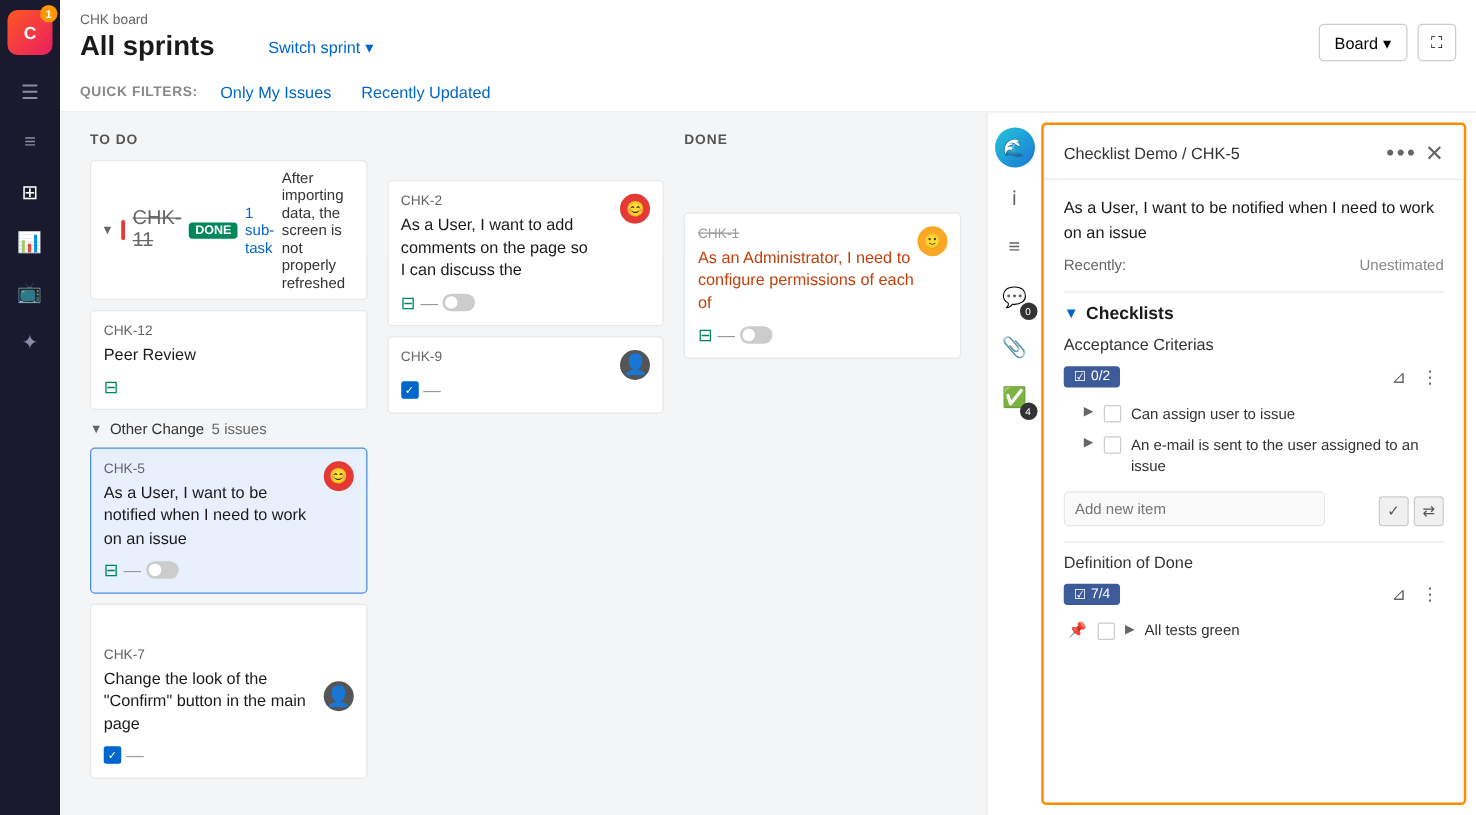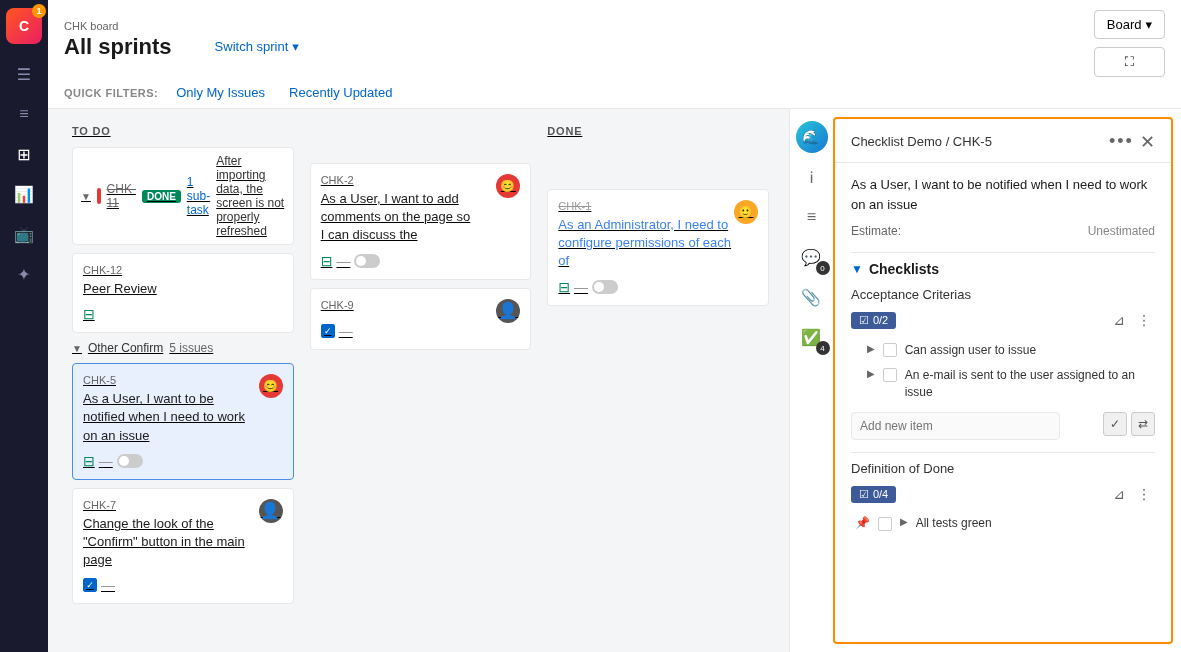--- a/index.html
+++ b/index.html
@@ -73,21 +73,21 @@
       font-size: 22px;
       font-weight: 600;
       color: #1a1a1a;
     }
     .switch-sprint-btn {
       display: flex; align-items: flex-end; gap: 4px;
       color: #0066cc; font-size: 13px; cursor: pointer;
       background: none; border: none; margin-left: 35px;
     }
     .header-actions {
-      display: flex; gap: 8px; flex-direction: column;
+      display: flex; gap: 8px;
     }
     .board-btn {
       border: 1px solid #ccc; background: #fff;
       border-radius: 4px; padding: 6px 12px;
       cursor: pointer; font-size: 13px;
       display: flex; align-items: center; gap: 4px;
     }
     .fullscreen-btn {
       border: 1px solid #ccc; background: #fff;
       border-radius: 4px; padding: 6px 10px;
@@ -110,21 +110,20 @@
     .board-area {
       flex: 1;
       display: flex;
       overflow: hidden;
     }
     .columns-area {
       flex: 1;
       display: flex;
       flex-direction: column;
       overflow: hidden;
-      text-decoration: underline;
     }
     .columns-container {
       flex: 1;
       display: flex;
       padding: 12px 12px 12px 16px;
       gap: 0;
       overflow-x: auto;
       background: #f4f5f7;
     }
     .column {
@@ -145,21 +144,21 @@
       align-items: center;
       gap: 6px;
       padding: 6px 8px;
       background: #fff;
       border-radius: 4px;
       margin-bottom: 8px;
       font-size: 12px;
       border: 1px solid #e8e8e8;
     }
     .issue-banner .arrow { color: #666; font-size: 10px; }
-    .issue-id-strike { text-decoration: line-through; color: #666; font-size: 12px; }
+    .issue-id-strike { text-decoration: line-through; color: #666; font-size: 16px; }
     .done-badge {
       background: #00875a; color: #fff;
       font-size: 10px; padding: 1px 5px; border-radius: 3px;
       font-weight: 600;
     }
     .subtask-link { color: #0066cc; }
     .issue-title-text { color: #333; }
 
     
     .card {
@@ -317,21 +316,21 @@
     .checklist-item-expand {
       color: #666; font-size: 10px; cursor: pointer;
     }
     .checkbox-outline {
       width: 14px; height: 14px; border: 1px solid #ccc;
       border-radius: 2px; flex-shrink: 0; margin-top: 1px;
       cursor: pointer;
     }
     .add-item-row {
       margin: 8px 0;
-      display: flex; align-items: flex-start; justify-content: space-between; gap: 37px;
+      display: flex; align-items: flex-end; justify-content: space-between; gap: 37px;
     }
     .add-item-input {
       flex: 1; padding: 6px 8px;
       border: 1px solid #e8e8e8; border-radius: 4px;
       font-size: 12px; color: #999;
       background: #fafafa;
     }
     .add-item-actions {
       display: flex; gap: 4px; margin-left: 6px;
     }
@@ -425,21 +424,21 @@
             <div class="card-title">Peer Review</div>
             <div class="card-footer">
               <div class="card-icons">
                 <span class="icon-green">⊟</span>
               </div>
             </div>
           </div>
 
           <div style="display:flex;align-items:center;gap:6px;margin-bottom:8px;cursor:pointer;">
             <span style="font-size:10px;color:#666;">▼</span>
-            <span style="font-size:12px;color:#333;">Other Confirm</span>
+            <span style="font-size:12px;color:#333;">Other Change</span>
             <span style="font-size:12px;color:#666;">5 issues</span>
           </div>
 
           <div class="card selected">
             <div style="display:flex;align-items:flex-start;justify-content:center;">
               <div style="flex:1;">
                 <div class="card-id">CHK-5</div>
                 <div class="card-title">As a User, I want to be notified when I need to work on an issue</div>
               </div>
               <div class="avatar-circle" style="background:#e53935;flex-shrink:0;">😊</div>
@@ -447,21 +446,21 @@
             <div class="card-footer">
               <div class="card-icons">
                 <span class="icon-green">⊟</span>
                 <span class="icon-dash">—</span>
                 <div class="toggle-sm"></div>
               </div>
             </div>
           </div>
 
           <div class="card">
-            <div style="display:flex;align-items:flex-start;justify-content:space-between;">
+            <div style="display:flex;align-items:center;justify-content:space-between;margin-top:24px;">
               <div style="flex:1;">
                 <div class="card-id">CHK-7</div>
                 <div class="card-title">Change the look of the "Confirm" button in the main page</div>
               </div>
               <div class="avatar-circle" style="background:#555;flex-shrink:0;font-size:16px;">👤</div>
             </div>
             <div class="card-footer">
               <div class="card-icons">
                 <div class="checkbox-sm">✓</div>
                 <span class="icon-dash">—</span>
@@ -505,21 +504,21 @@
           </div>
         </div>
 
         <div class="column">
           <div class="column-header">DONE</div>
 
           <div class="card" style="margin-top:42px;">
             <div style="display:flex;align-items:flex-start;justify-content:space-between;">
               <div style="flex:1;">
                 <div class="card-id card-id-strike">CHK-1</div>
-                <div class="card-title" style="color:#3b82f6;">As an Administrator, I need to configure permissions of each of</div>
+                <div class="card-title" style="color:#c2410c;">As an Administrator, I need to configure permissions of each of</div>
               </div>
               <div class="avatar-circle" style="background:#f9a825;flex-shrink:0;">🙂</div>
             </div>
             <div class="card-footer">
               <div class="card-icons">
                 <span class="icon-green">⊟</span>
                 <span class="icon-dash">—</span>
                 <div class="toggle-sm"></div>
               </div>
             </div>
@@ -549,21 +548,21 @@
         <span class="detail-breadcrumb">Checklist Demo / CHK-5</span>
         <div class="detail-header-actions">
           <button class="more-btn">•••</button>
           <button class="close-btn">✕</button>
         </div>
       </div>
 
       <div class="detail-body">
         <div class="detail-issue-title">As a User, I want to be notified when I need to work on an issue</div>
         <div class="detail-estimate-row">
-          <span class="detail-label">Estimate:</span>
+          <span class="detail-label">Recently:</span>
           <span class="unestimated">Unestimated</span>
         </div>
 
         <hr class="divider-line">
 
         <div class="section-title">
           <span class="section-arrow">▼</span>
           <span>Checklists</span>
         </div>
 
@@ -600,21 +599,21 @@
           </div>
         </div>
 
         <hr class="divider-line">
 
         <div class="checklist-group">
           <div class="checklist-group-title">Definition of Done</div>
           <div class="checklist-progress-row">
             <div class="progress-badge">
               <span>☑</span>
-              <span>0/4</span>
+              <span>7/4</span>
             </div>
             <div class="checklist-actions">
               <button class="checklist-action-btn">⊿</button>
               <button class="checklist-action-btn">⋮</button>
             </div>
           </div>
 
           <div class="pinned-item">
             <span class="pin-icon">📌</span>
             <div class="checkbox-outline"></div>

